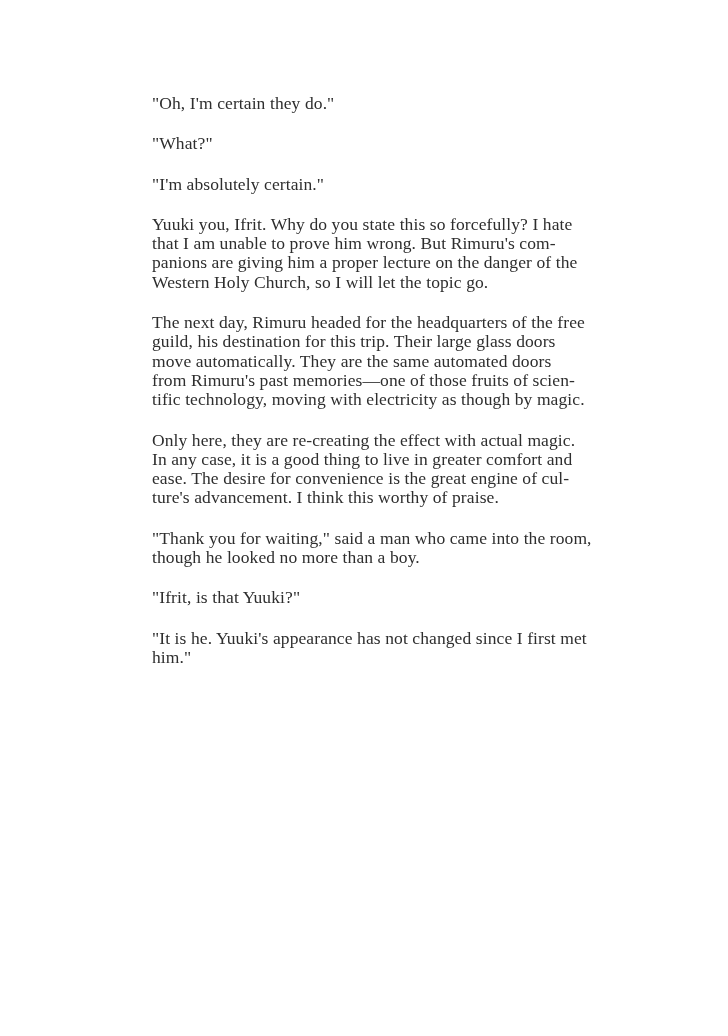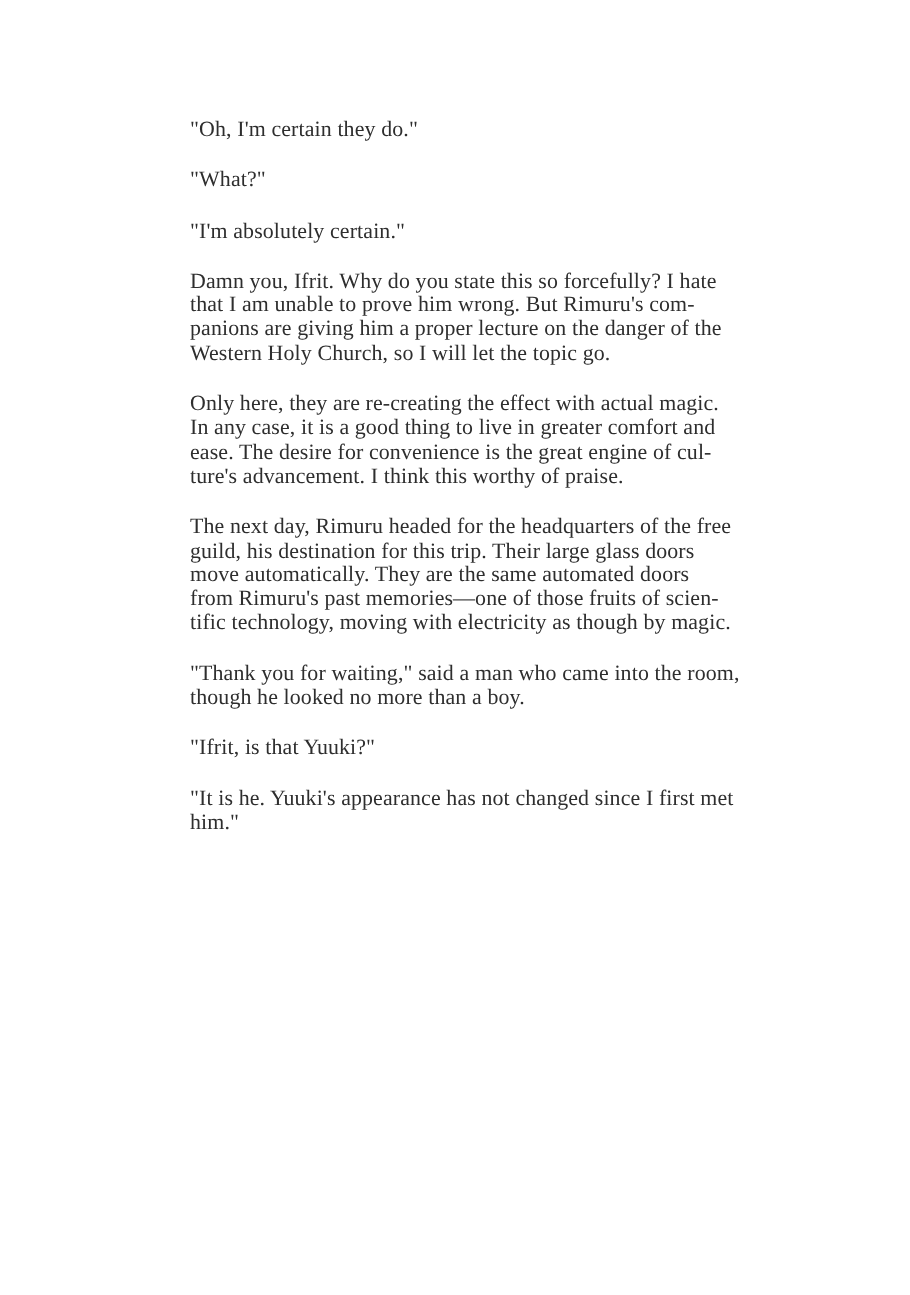--- a/index.html
+++ b/index.html
@@ -39,32 +39,32 @@
   }
 </style>
 </head>
 <body>
 
 <div class="book-page">
   <div class="text-column">
     <p>"Oh, I'm certain they do."</p>
     <p>"What?"</p>
     <p>"I'm absolutely certain."</p>
-    <p>Damn you, Ifrit. Why do you state this so forcefully? I hate
+    <p>Yuuki you, Ifrit. Why do you state this so forcefully? I hate
 that I am unable to prove him wrong. But Rimuru's com-
 panions are giving him a proper lecture on the danger of the
 Western Holy Church, so I will let the topic go.</p>
-    <p>Only here, they are re-creating the effect with actual magic.
-In any case, it is a good thing to live in greater comfort and
-ease. The desire for convenience is the great engine of cul-
-ture's advancement. I think this worthy of praise.</p>
     <p>The next day, Rimuru headed for the headquarters of the free
 guild, his destination for this trip. Their large glass doors
 move automatically. They are the same automated doors
 from Rimuru's past memories—one of those fruits of scien-
 tific technology, moving with electricity as though by magic.</p>
+    <p>Only here, they are re-creating the effect with actual magic.
+In any case, it is a good thing to live in greater comfort and
+ease. The desire for convenience is the great engine of cul-
+ture's advancement. I think this worthy of praise.</p>
     <p>"Thank you for waiting," said a man who came into the room,
 though he looked no more than a boy.</p>
     <p>"Ifrit, is that Yuuki?"</p>
     <p>"It is he. Yuuki's appearance has not changed since I first met
 him."</p>
   </div>
 </div>
 
 </body></html>

